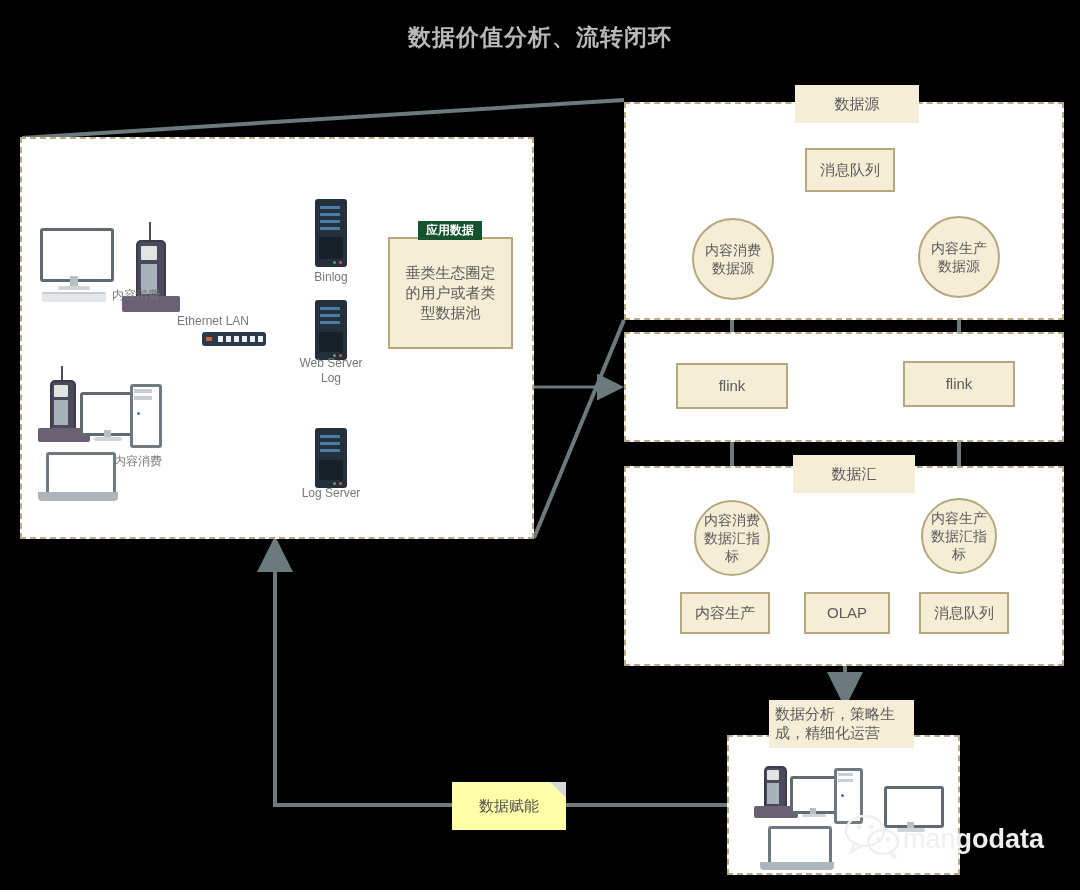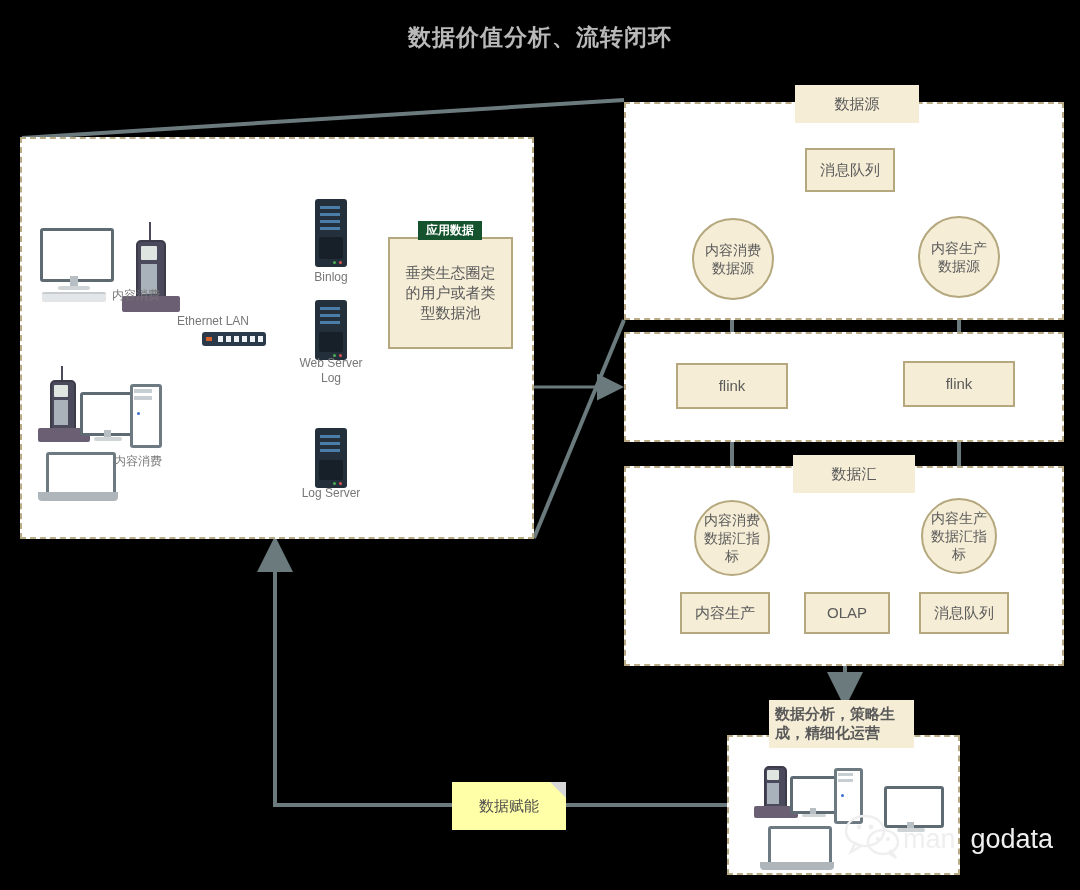--- a/index.html
+++ b/index.html
@@ -54,21 +54,21 @@
   .lap-base{position:absolute;background:#aeb6bc;border-radius:0 0 4px 4px;}
   .srv{position:absolute;background:#23303c;border-radius:3px;}
   .srv-line{position:absolute;background:#4a7ea8;}
   .srv-dark{position:absolute;background:#172029;border-radius:2px;}
   .srv-dot{position:absolute;width:3px;height:3px;border-radius:50%;}
   .switch{position:absolute;background:#2b3a4a;border-radius:3px;}
   .sw-port{position:absolute;background:#eef2f4;}
   .sw-led{position:absolute;background:#d4622a;}
 
   .wm{position:absolute;color:#efefef;font-size:27px;}
-  .wm b{font-weight:normal;margin-left:15px;}
+  .wm b{font-weight:bold;}
   .wm-ico{position:absolute;}
 </style>
 </head>
 <body>
 
 <div id="stage">
 
   <div class="title">数据价值分析、流转闭环</div>
 
   <svg class="lines" viewBox="0 0 1080 890">
@@ -209,21 +209,21 @@
     <span>内容消费数据汇指标</span>
   </div>
   <div class="circle" style="left:921px;top:498px;width:76px;height:76px;padding:0 6px;">
     <span>内容生产数据汇指标</span>
   </div>
   <div class="box" style="left:680px;top:592px;width:90px;height:42px;">内容生产</div>
   <div class="box" style="left:804px;top:592px;width:86px;height:42px;">OLAP</div>
   <div class="box" style="left:919px;top:592px;width:90px;height:42px;">消息队列</div>
 
   <div class="panel" style="left:727px;top:735px;width:233px;height:140px;"></div>
-  <div class="hdr" style="left:769px;top:700px;width:145px;height:48px;padding:0 6px;font-weight:bold;">
+  <div class="hdr" style="left:769px;top:700px;width:145px;height:48px;padding:0 6px;">
     <span>数据分析，策略生成，精细化运营</span>
   </div>
 
   <div class="dev" style="left:752px;top:758px;">
     <div class="phone-body" style="left:12px;top:8px;width:19px;height:42px;"></div>
     <div class="phone-scr" style="left:15px;top:12px;width:12px;height:10px;"></div>
     <div class="phone-keys" style="left:15px;top:25px;width:12px;height:21px;"></div>
     <div class="phone-dock" style="left:2px;top:48px;width:44px;height:12px;"></div>
     <div class="mon-screen" style="left:38px;top:18px;width:48px;height:32px;"></div>
     <div class="mon-neck" style="left:58px;top:50px;width:6px;height:6px;"></div>

